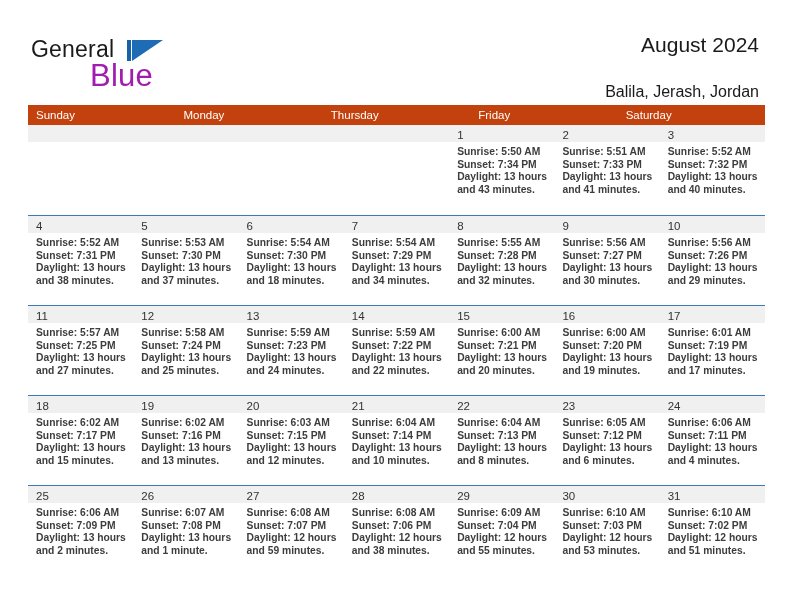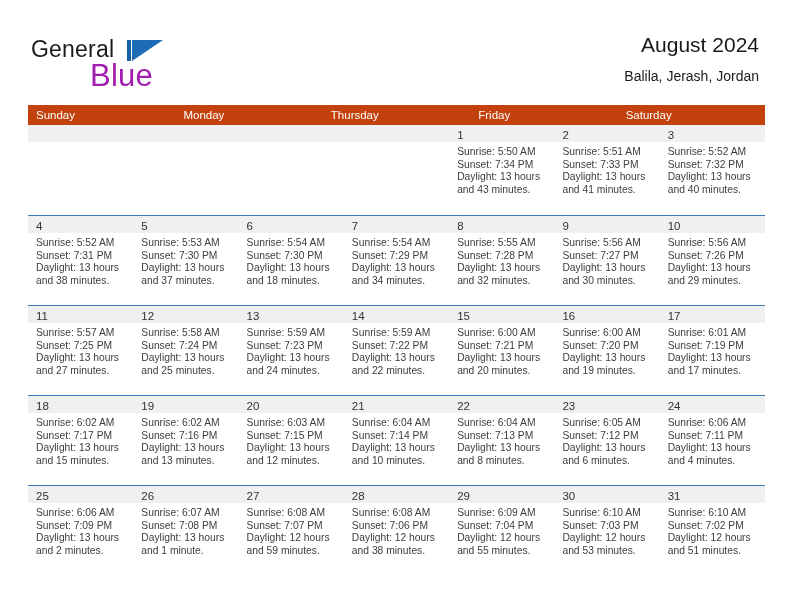--- a/index.html
+++ b/index.html
@@ -88,24 +88,24 @@
   }
   .cal-title {
     font-size: 21px;
     color: #1a1a1a;
     line-height: 34px;
     white-space: nowrap;
     font-weight: normal;
     margin: 0;
   }
   .cal-subtitle {
-    font-size: 14px;
+    font-size: 16px;
     color: #1a1a1a;
     line-height: 18px;
-    margin-top: 5px;
+    margin-top: 21px;
     white-space: nowrap;
   }
 
   
   .calendar {
     position: absolute;
     left: 28px;
     top: 105px;
     width: 737px;
   }
@@ -148,20 +148,21 @@
     box-sizing: border-box;
   }
   .day .num {
     font-size: 11.5px;
     line-height: 17px;
     color: #333333;
   }
   .day .info {
     padding: 4px 9px 0 8px;
     box-sizing: border-box;
+    font-weight: bold;
   }
   .day .info .line {
     font-size: 10.3px;
     line-height: 12.6px;
     color: #3d3d3d;
     white-space: nowrap;
   }
   .day.empty .numband {
     background: #f0f0f0;
   }

